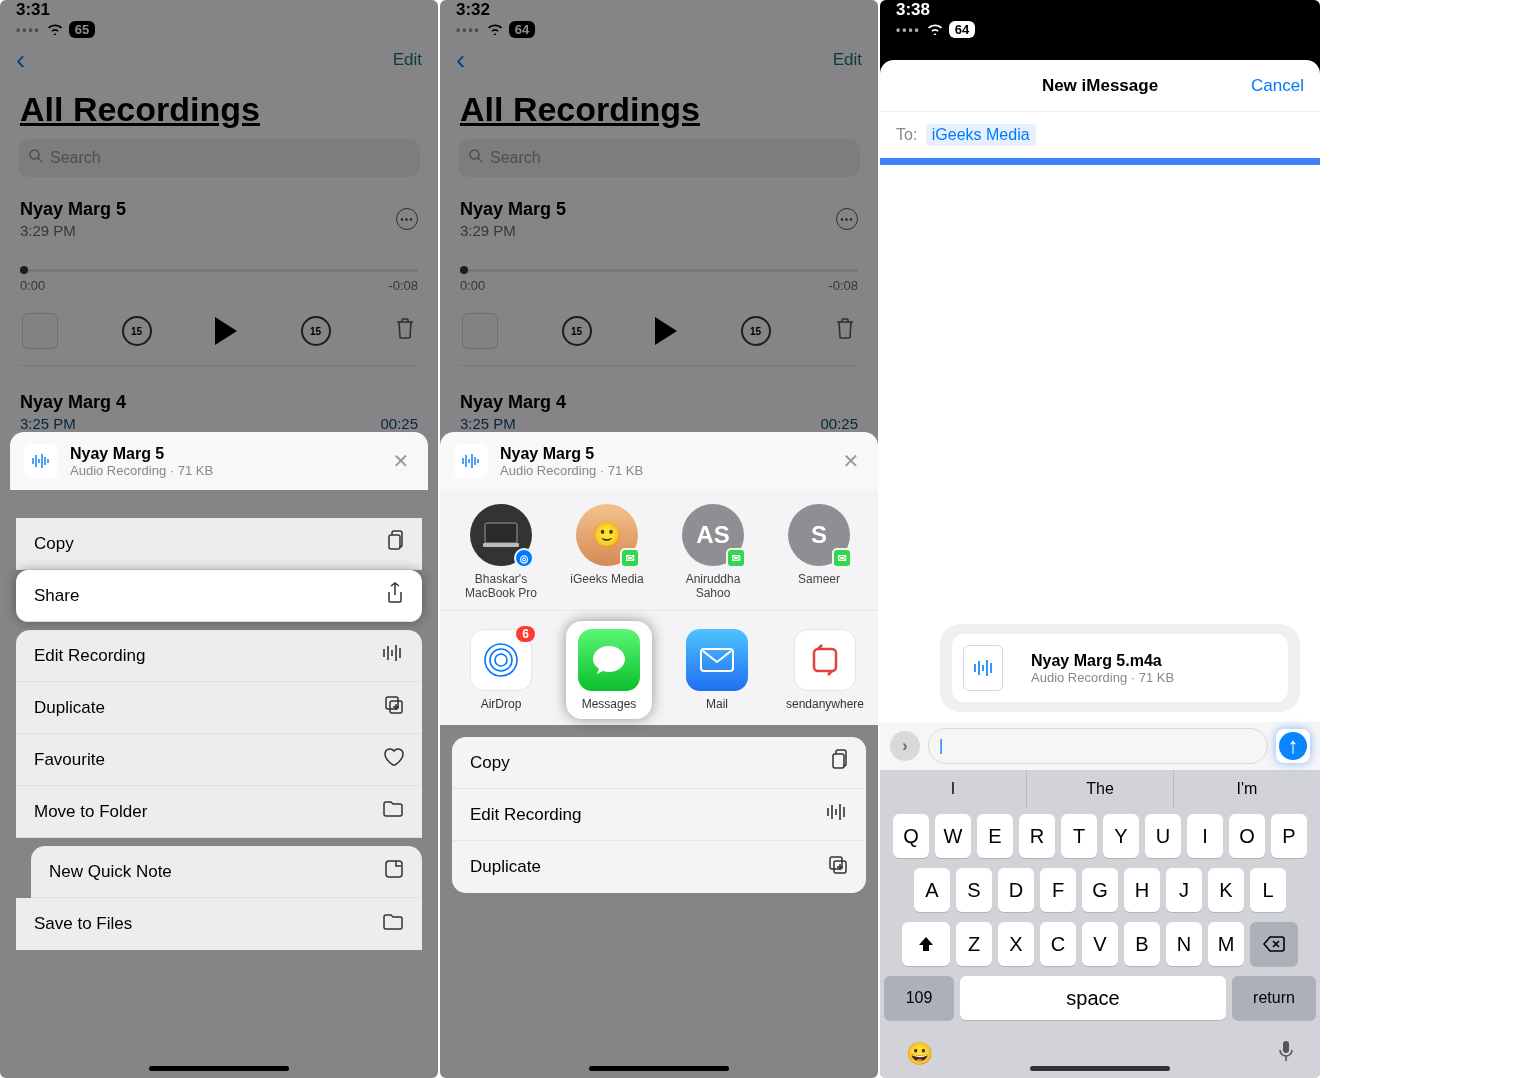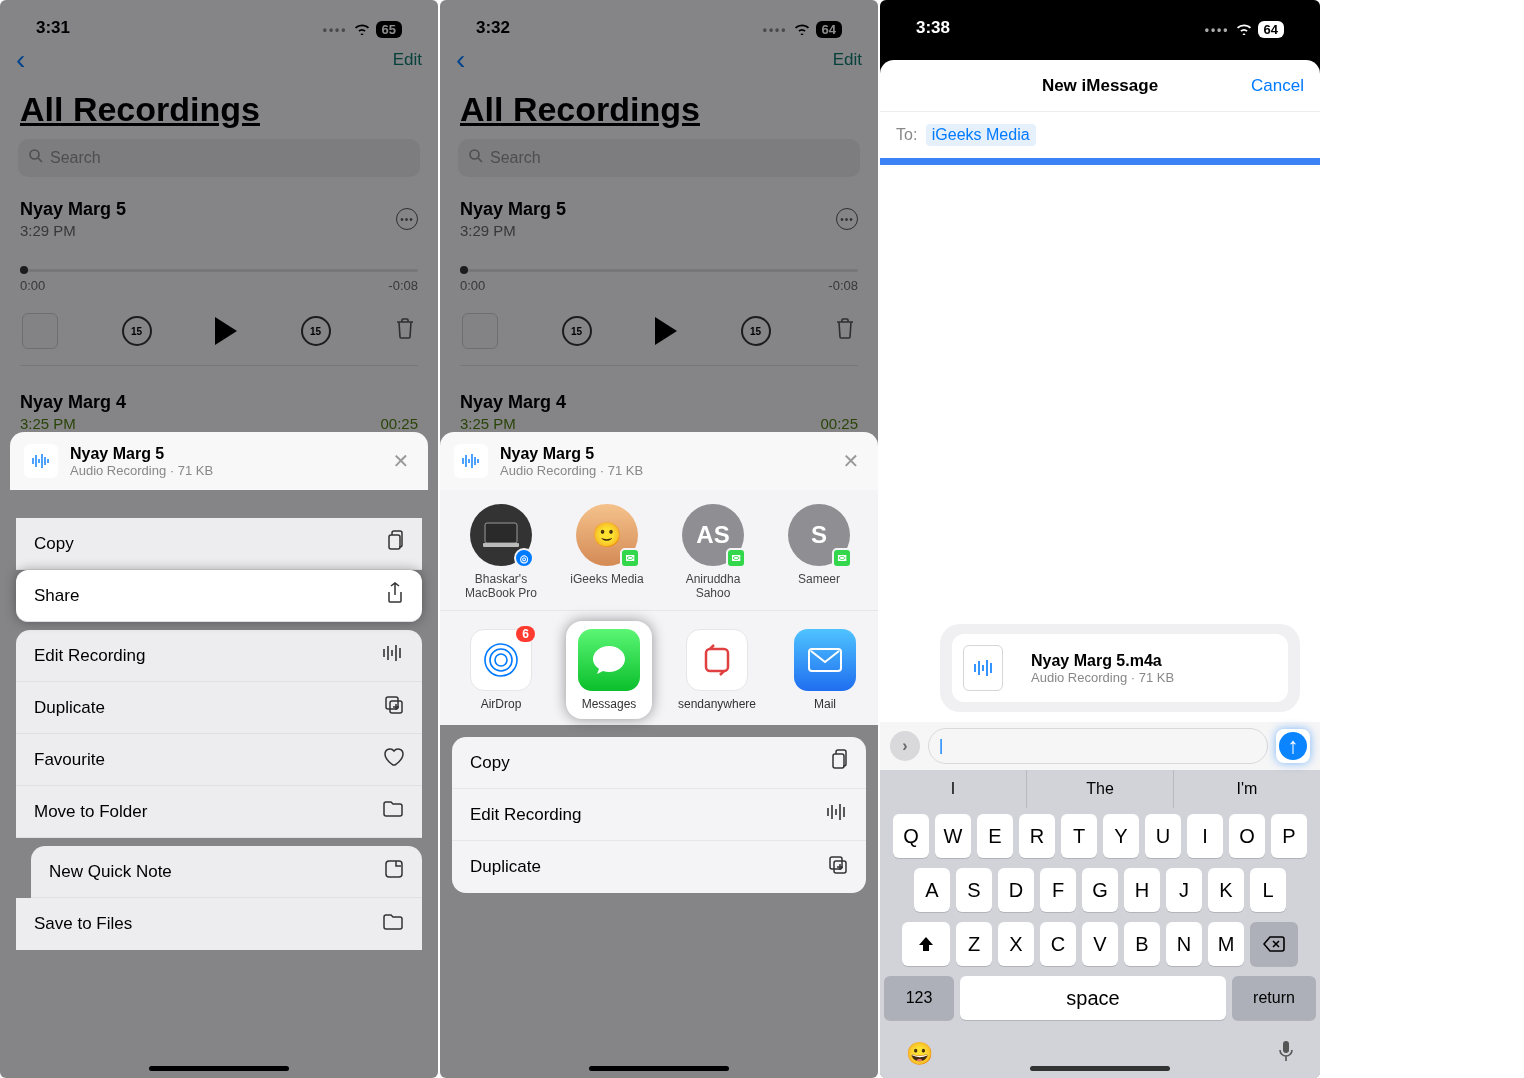--- a/index.html
+++ b/index.html
@@ -3,21 +3,21 @@
 <meta charset="utf-8">
 <style>
 * { box-sizing: border-box; margin: 0; padding: 0; }
 body { background: #fff; font-family: -apple-system, BlinkMacSystemFont, "SF Pro Text", "Helvetica Neue", Arial, sans-serif; }
 .canvas { display: flex; width: 1524px; height: 1078px; background: #fff; }
 .phone { width: 438px; height: 1078px; margin-right: 2px; background: #f2f2f7; position: relative; overflow: hidden; border-radius: 6px; }
 .phone.dimmed::before { content: ""; position: absolute; inset: 0; background: rgba(0,0,0,0.45); z-index: 5; pointer-events:none; }
 .phone:last-child { margin-right: 0; width: 440px; }
 
 
-.statusbar { height: 38px; display:flex; align-items:flex-end; justify-content:space-between; padding: 0 36px; font-weight:600; font-size:17px; }
+.statusbar { height: 38px; display:flex; align-items:flex-start; justify-content:space-between; padding: 0 16px; font-weight:600; font-size:17px;flex-direction:column; }
 .status-right { display:flex; align-items:center; gap:6px; }
 .status-dots { letter-spacing:2px; color:#888; font-size:12px; }
 .status-wifi { font-size:14px; }
 .status-batt { background:#000; color:#fff; border-radius:6px; padding:1px 6px; font-size:13px; font-weight:700; }
 
 
 .navrow { height: 44px; display:flex; align-items:center; justify-content:space-between; padding:0 16px; }
 .back-chevron { font-size:28px; color:#007aff; font-weight:300; }
 .edit-link { color:#0f766e; font-size:17px; }
 
@@ -37,21 +37,21 @@
 .rec-controls { display:flex; align-items:center; justify-content:space-between; margin-top:20px; padding:0 2px;}
 .ctrl-box { width:36px; height:36px; border:1px solid #c8c8cc; border-radius:6px; background:#efeff2; }
 .ctrl-skip { width:30px; height:30px; border:2px solid #333; border-radius:50%; position:relative; display:flex; align-items:center; justify-content:center; font-size:10px; font-weight:700;}
 .ctrl-play { width:0; height:0; border-left:22px solid #000; border-top:14px solid transparent; border-bottom:14px solid transparent; }
 .ctrl-trash { font-size:24px; color:#555; }
 .divider { height:1px; background:#d9d9dc; margin:16px 0 10px; }
 
 
 .rec2 { padding: 0 20px; }
 .rec2-title { font-size:18px; font-weight:700; }
-.rec2-sub { display:flex; justify-content:space-between; font-size:15px; color:#4d7c0f; margin-top:2px;}
+.rec2-sub { display:flex; justify-content:space-between; font-size:15px; color:#0c4a6e; margin-top:2px;}
 
 
 .sheet-item-card { position:relative; z-index:10; background:#f8f8f8; margin: 0 10px; border-radius:14px 14px 0 0; padding:12px 14px; display:flex; align-items:center; gap:12px;}
 .waveform-box { width:34px; height:34px; background:#fff; border-radius:6px; display:flex; align-items:center; justify-content:center; color:#007aff; font-size:16px;}
 .sheet-item-title { font-size:16px; font-weight:700; }
 .sheet-item-sub { font-size:13px; color:#888; }
 .sheet-close { margin-left:auto; font-size:20px; color:#999; width:26px;height:26px; border-radius:50%; display:flex;align-items:center;justify-content:center;}
 
 
 .menu-panel { position:absolute; left:16px; right:16px; bottom:10px; z-index:20; display:flex; flex-direction:column; }
@@ -395,36 +395,36 @@
       </div>
       <div class="app highlight-box" style="position:relative;">
         <div class="app-icon app-msg">
           <svg width="36" height="32" viewBox="0 0 36 32">
                 <path d="M18 2C9 2 2 8 2 15c0 4 2.4 7.5 6 9.7L6 30l6-3c2 .6 4 1 6 1 9 0 16-6 16-13S27 2 18 2z" fill="#fff"></path>
               </svg>
         </div>
         <span>Messages</span>
       </div>
       <div class="app">
+        <div class="app-icon app-mail">
+              <svg width="36" height="26" viewBox="0 0 36 26" fill="none" stroke="#fff" stroke-width="2">
+                <rect x="2" y="2" width="32" height="22" rx="3"></rect>
+                <path d="M4 4l14 11L32 4"></path>
+              </svg>
+            </div>
+        <span>Mail</span>
+      </div>
+      <div class="app">
         <div class="app-icon app-send">
               <svg width="34" height="34" viewBox="0 0 34 34" fill="none" stroke="#e04040" stroke-width="2.5">
                 <rect x="6" y="6" width="22" height="22" rx="4"></rect>
                 <path d="M10 6l4-4M24 28l-4 4"></path>
               </svg>
             </div>
         <span>sendanywhere</span>
-      </div>
-      <div class="app">
-        <div class="app-icon app-mail">
-              <svg width="36" height="26" viewBox="0 0 36 26" fill="none" stroke="#fff" stroke-width="2">
-                <rect x="2" y="2" width="32" height="22" rx="3"></rect>
-                <path d="M4 4l14 11L32 4"></path>
-              </svg>
-            </div>
-        <span>Mail</span>
       </div>
 
     </div>
     <div class="actions-panel">
       <div class="action-item">
         <span>Copy</span>
         <span class="menu-icon"><svg width="20" height="22" viewBox="0 0 20 22" fill="none" stroke="#333" stroke-width="1.5">
                 <rect x="5" y="5" width="11" height="14" rx="2"></rect>
                 <path d="M8 5V3a2 2 0 012-2h6a2 2 0 012 2v12a2 2 0 01-2 2h-1"></path>
               </svg></span>
@@ -545,21 +545,21 @@
             <div class="key">M</div>
             <div class="key del">
               <svg width="22" height="16" viewBox="0 0 22 16" fill="none" stroke="#000" stroke-width="1.6">
                 <path d="M7 1h12a2 2 0 012 2v10a2 2 0 01-2 2H7L1 8z"></path>
                 <line x1="10" y1="5" x2="16" y2="11"></line>
                 <line x1="16" y1="5" x2="10" y2="11"></line>
               </svg>
             </div>
           </div>
       <div class="krow bottom">
-        <div class="key num">123</div>
+        <div class="key num">109</div>
         <div class="key space" style="flex:1;">space</div>
         <div class="key ret">return</div>
       </div>
       <div class="emoji-row">
         <span class="emoji-btn">😀</span>
         <span class="mic-btn"><svg width="16" height="22" viewBox="0 0 16 22" fill="#555">
                 <rect x="5" y="1" width="6" height="12" rx="3"></rect>
                 <path d="M2 10a6 6 0 0012 0M8 16v5" stroke="#555" stroke-width="1.6" fill="none"></path>
               </svg></span>
       </div>

